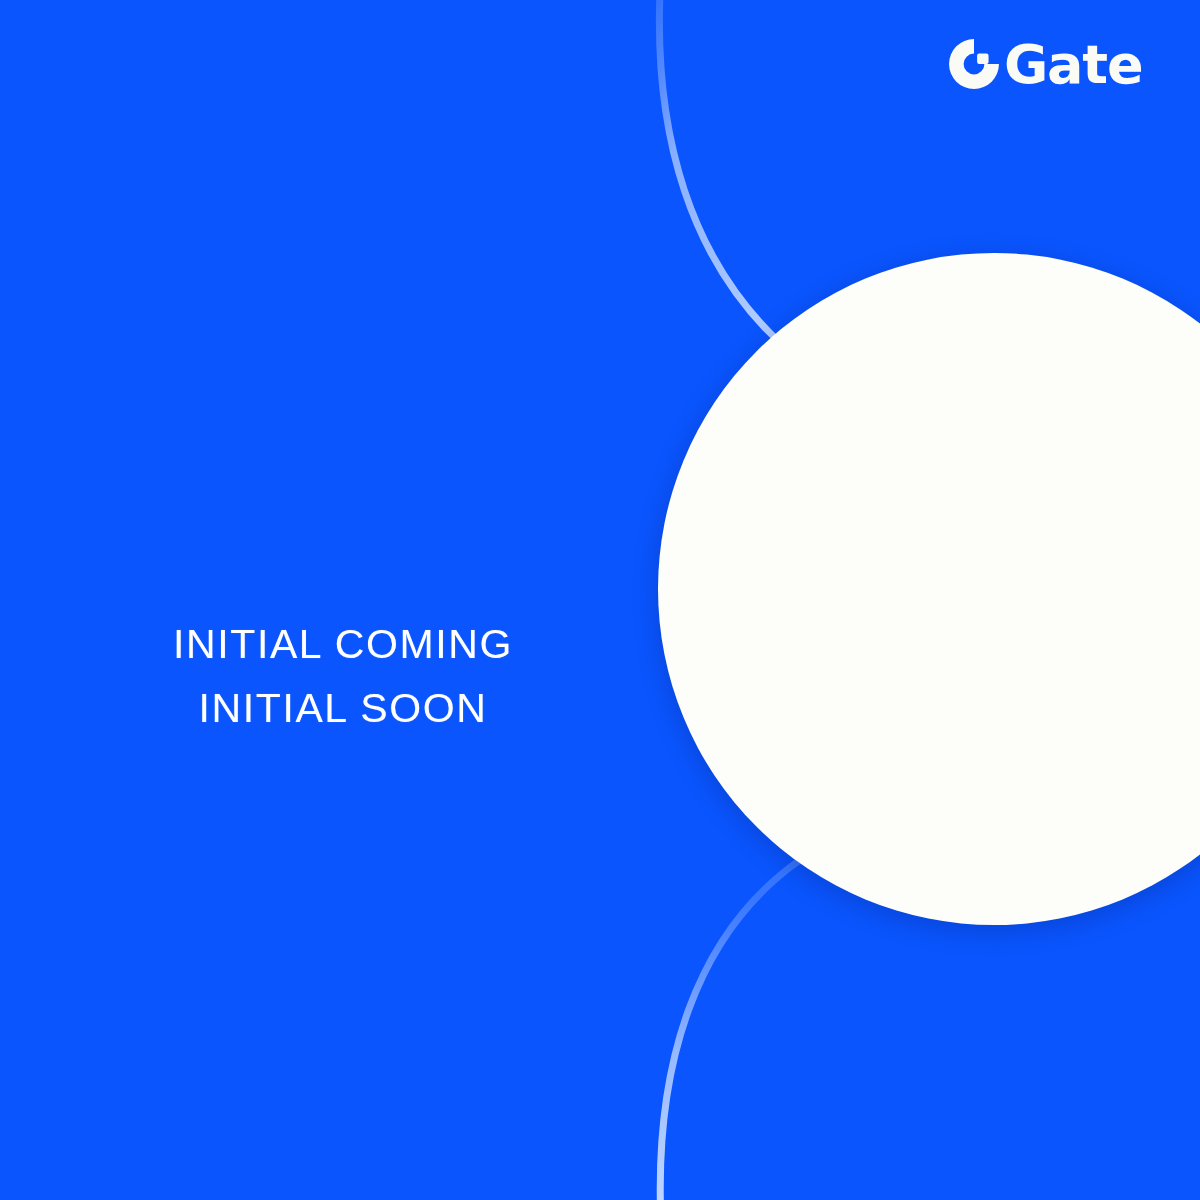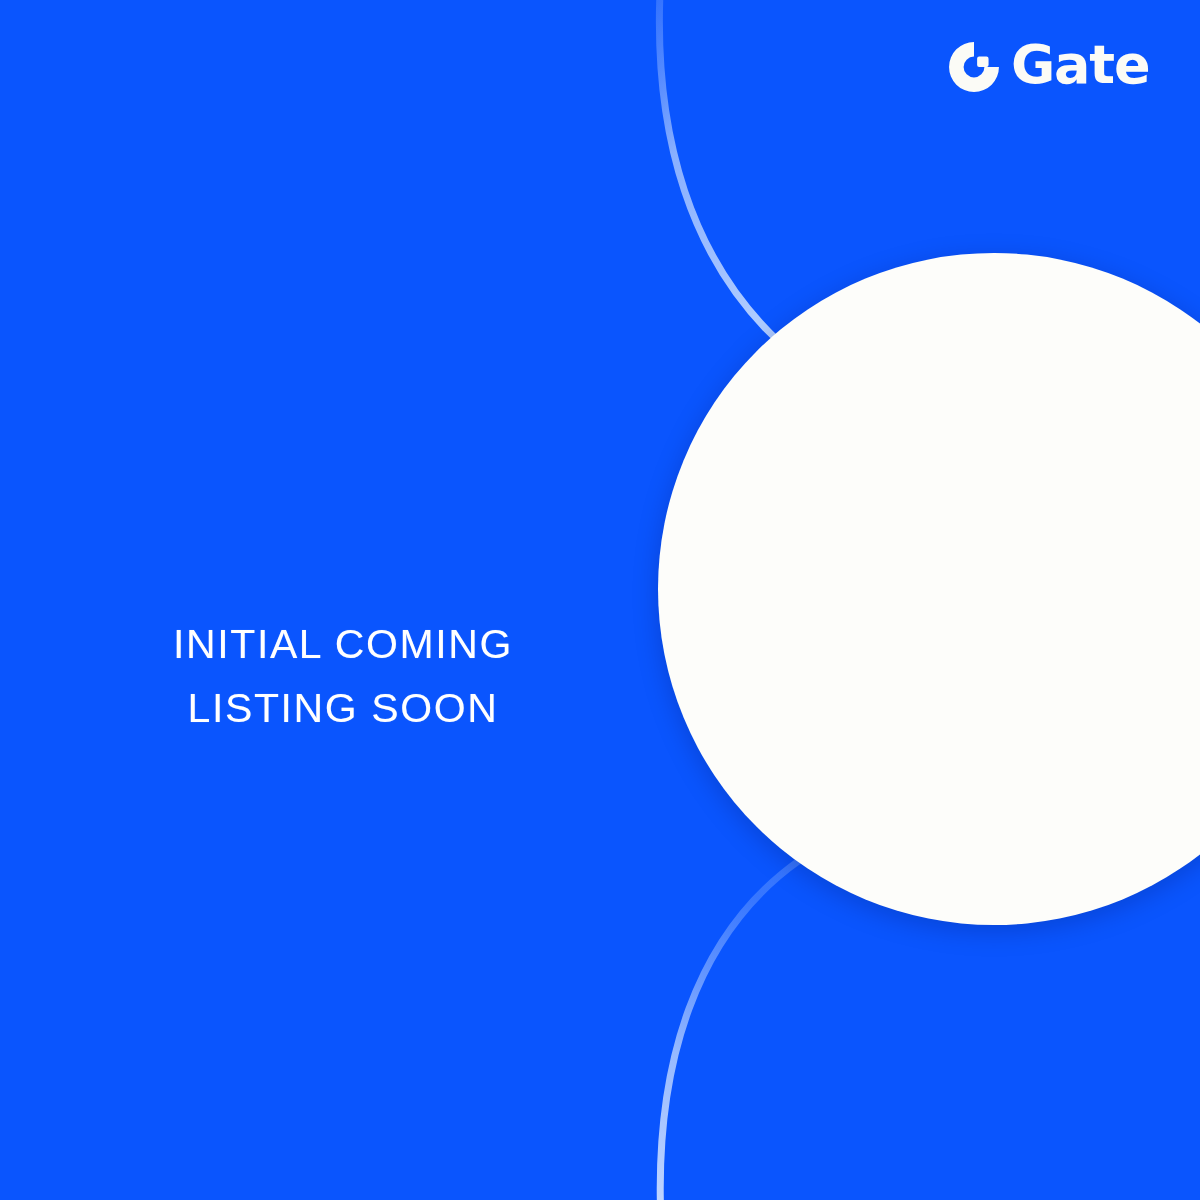--- a/index.html
+++ b/index.html
@@ -56,22 +56,22 @@
     color: #ffffff;
     text-shadow: 0 0 1px rgba(255,255,255,0.35);
   }
 
   
   .logo-lockup {
     position: absolute;
     left: 948px;
     top: 38px;
     display: flex;
-    align-items: center;
-    gap: 11px;
+    align-items: flex-start;
+    gap: 4px;
     user-select: none;
   }
   .logo-mark {
     width: 52px;
     height: 52px;
     flex: 0 0 auto;
     display: block;
   }
   .logo-word {
     font-size: 54px;
@@ -102,21 +102,21 @@
       </linearGradient>
     </defs>
     <path d="M 662 -40 C 648 130 690 272 800 360" fill="none" stroke="url(#arcGradTop)" stroke-width="7" stroke-linecap="round"></path>
     <path d="M 800 860 C 700 930 650 1060 662 1240" fill="none" stroke="url(#arcGradBottom)" stroke-width="7" stroke-linecap="round"></path>
   </svg>
 
   <div class="hero-circle"></div>
 
   <div class="headline">
     <span class="line">INITIAL COMING</span>
-    <span class="line">LISTING SOON</span>
+    <span class="line">INITIAL SOON</span>
   </div>
 
   <div class="logo-lockup">
     <svg class="logo-mark" viewBox="0 0 100 100">
       <path fill="#fbfbf6" fill-rule="evenodd" d="M50 2 A48 48 0 1 0 50 98 A48 48 0 0 0 98 50 L70 50 A20 20 0 1 1 50 30 L50 2 Z"></path>
       <path fill="#fbfbf6" d="M55 5 h40 v40 h-40 z" opacity="0"></path>
       <rect x="56" y="30" width="22" height="20" rx="4" fill="#fbfbf6"></rect>
     </svg>
     <span class="logo-word">Gate</span>
   </div>

